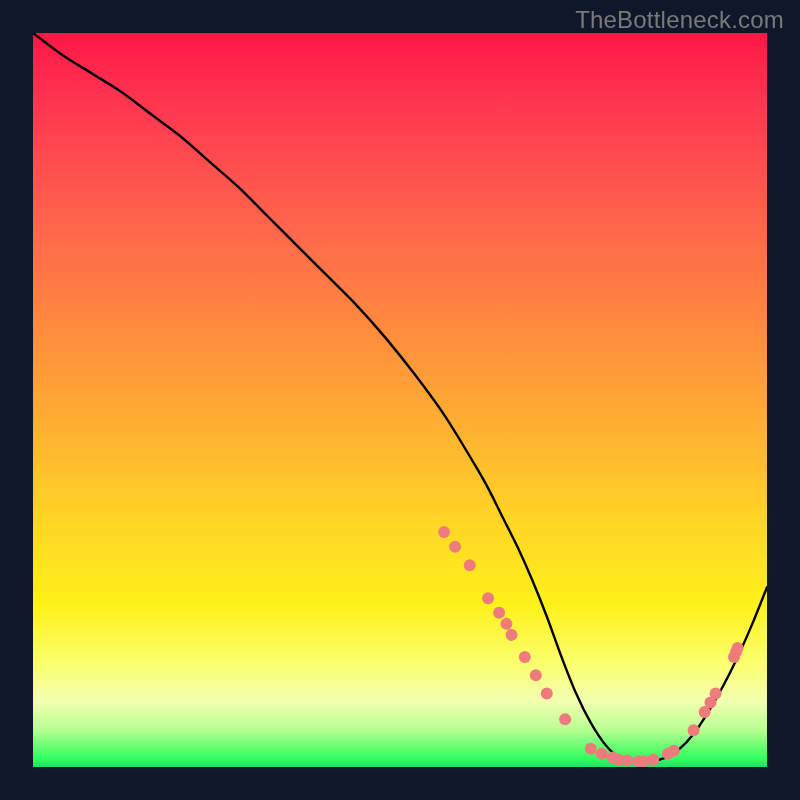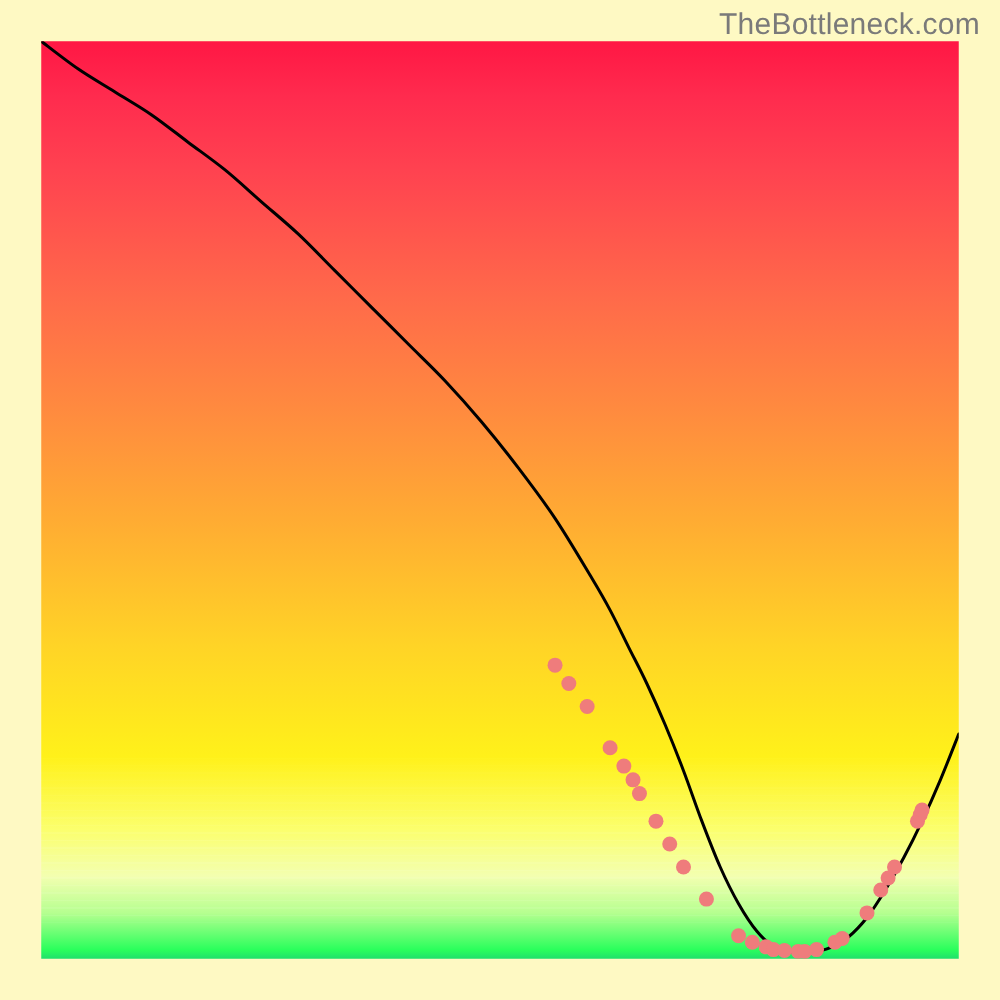--- a/index.html
+++ b/index.html
@@ -8,21 +8,21 @@
     width: 800px;
     height: 800px;
     background: #000;
     overflow: hidden;
     font-family: Arial, Helvetica, sans-serif;
   }
   .stage {
     position: relative;
     width: 800px;
     height: 800px;
-    background: #fef9c3;
+    background: #0f172a;
   }
   .plot {
     position: absolute;
     left: 33px;
     top: 33px;
     width: 734px;
     height: 734px;
     
   }
   

